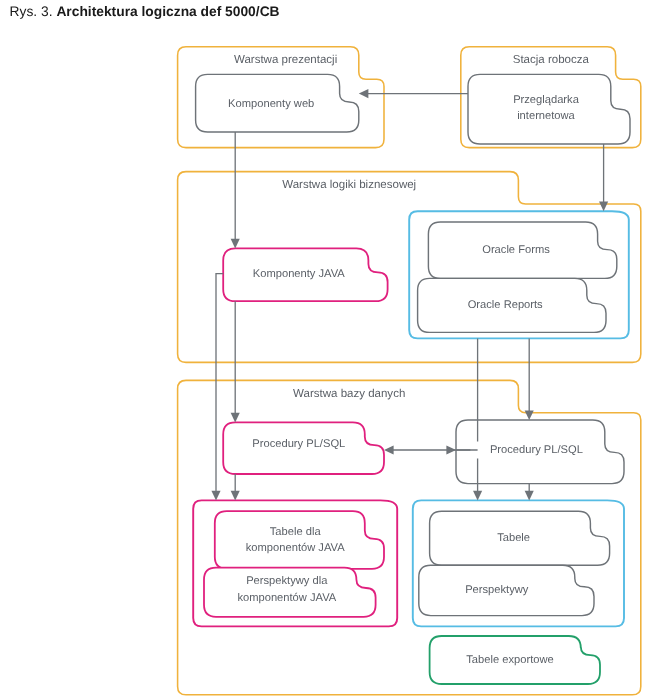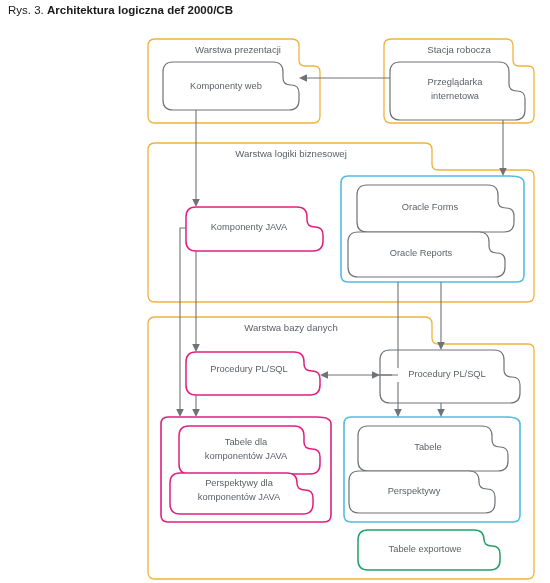--- a/index.html
+++ b/index.html
@@ -37,21 +37,21 @@
   .conn{fill:none;stroke:#6e7378;stroke-width:1.1;}
   .conn-head{fill:#6e7378;}
 </style>
 </head>
 <body>
 
 <div id="page">
 
   <div id="caption">
     <span class="cap-pre">Rys. 3.</span>
-    <span class="cap-main">Architektura logiczna def 2000/CB</span>
+    <span class="cap-main">Architektura logiczna def 5000/CB</span>
   </div>
 
   <svg id="diagram" width="550" height="583" viewBox="0 0 550 583">
 
     <path class="container-shape" stroke="#F0B23C" stroke-width="1.3" d="M 155 39 Q 148 39 148 46 L 148 116 Q 148 123 155 123
              L 313 123 Q 320 123 320 116 L 320 72
              Q 320 66 314 66 L 305 66 Q 299 66 299 60 L 299 46
              Q 299 39 292 39 Z"></path>
     <text class="layer-label" x="238" y="50">Warstwa prezentacji</text>
 

